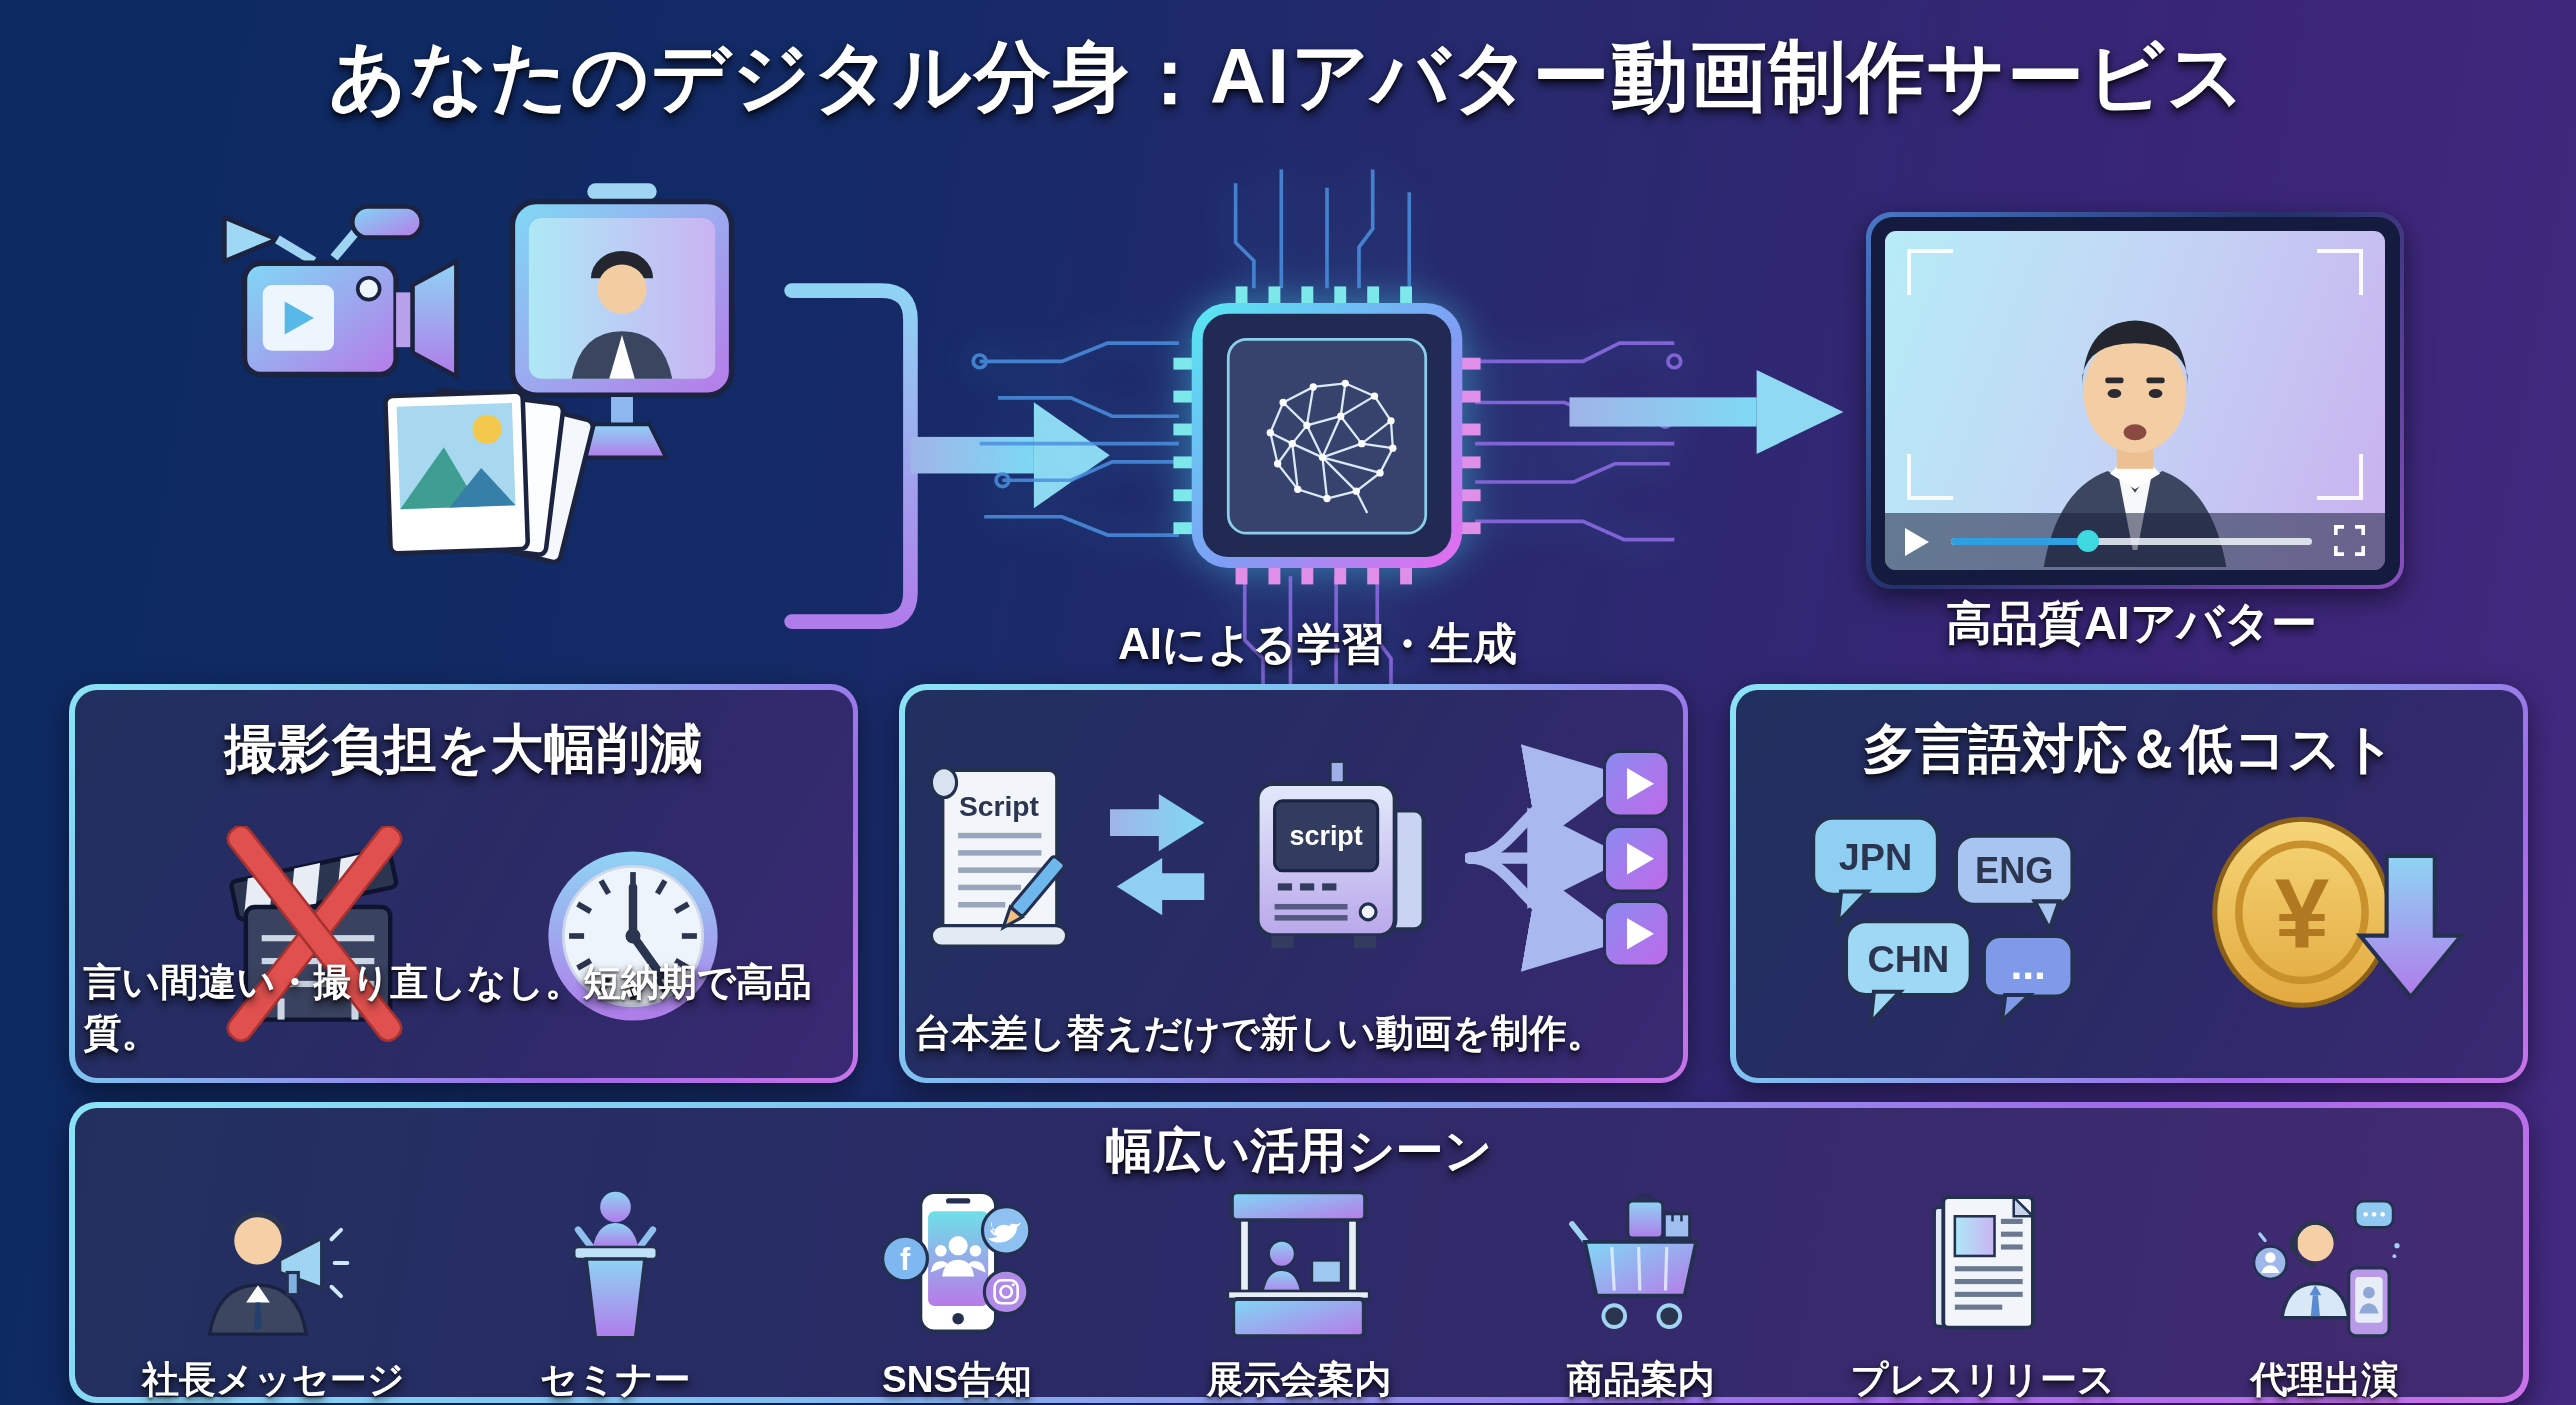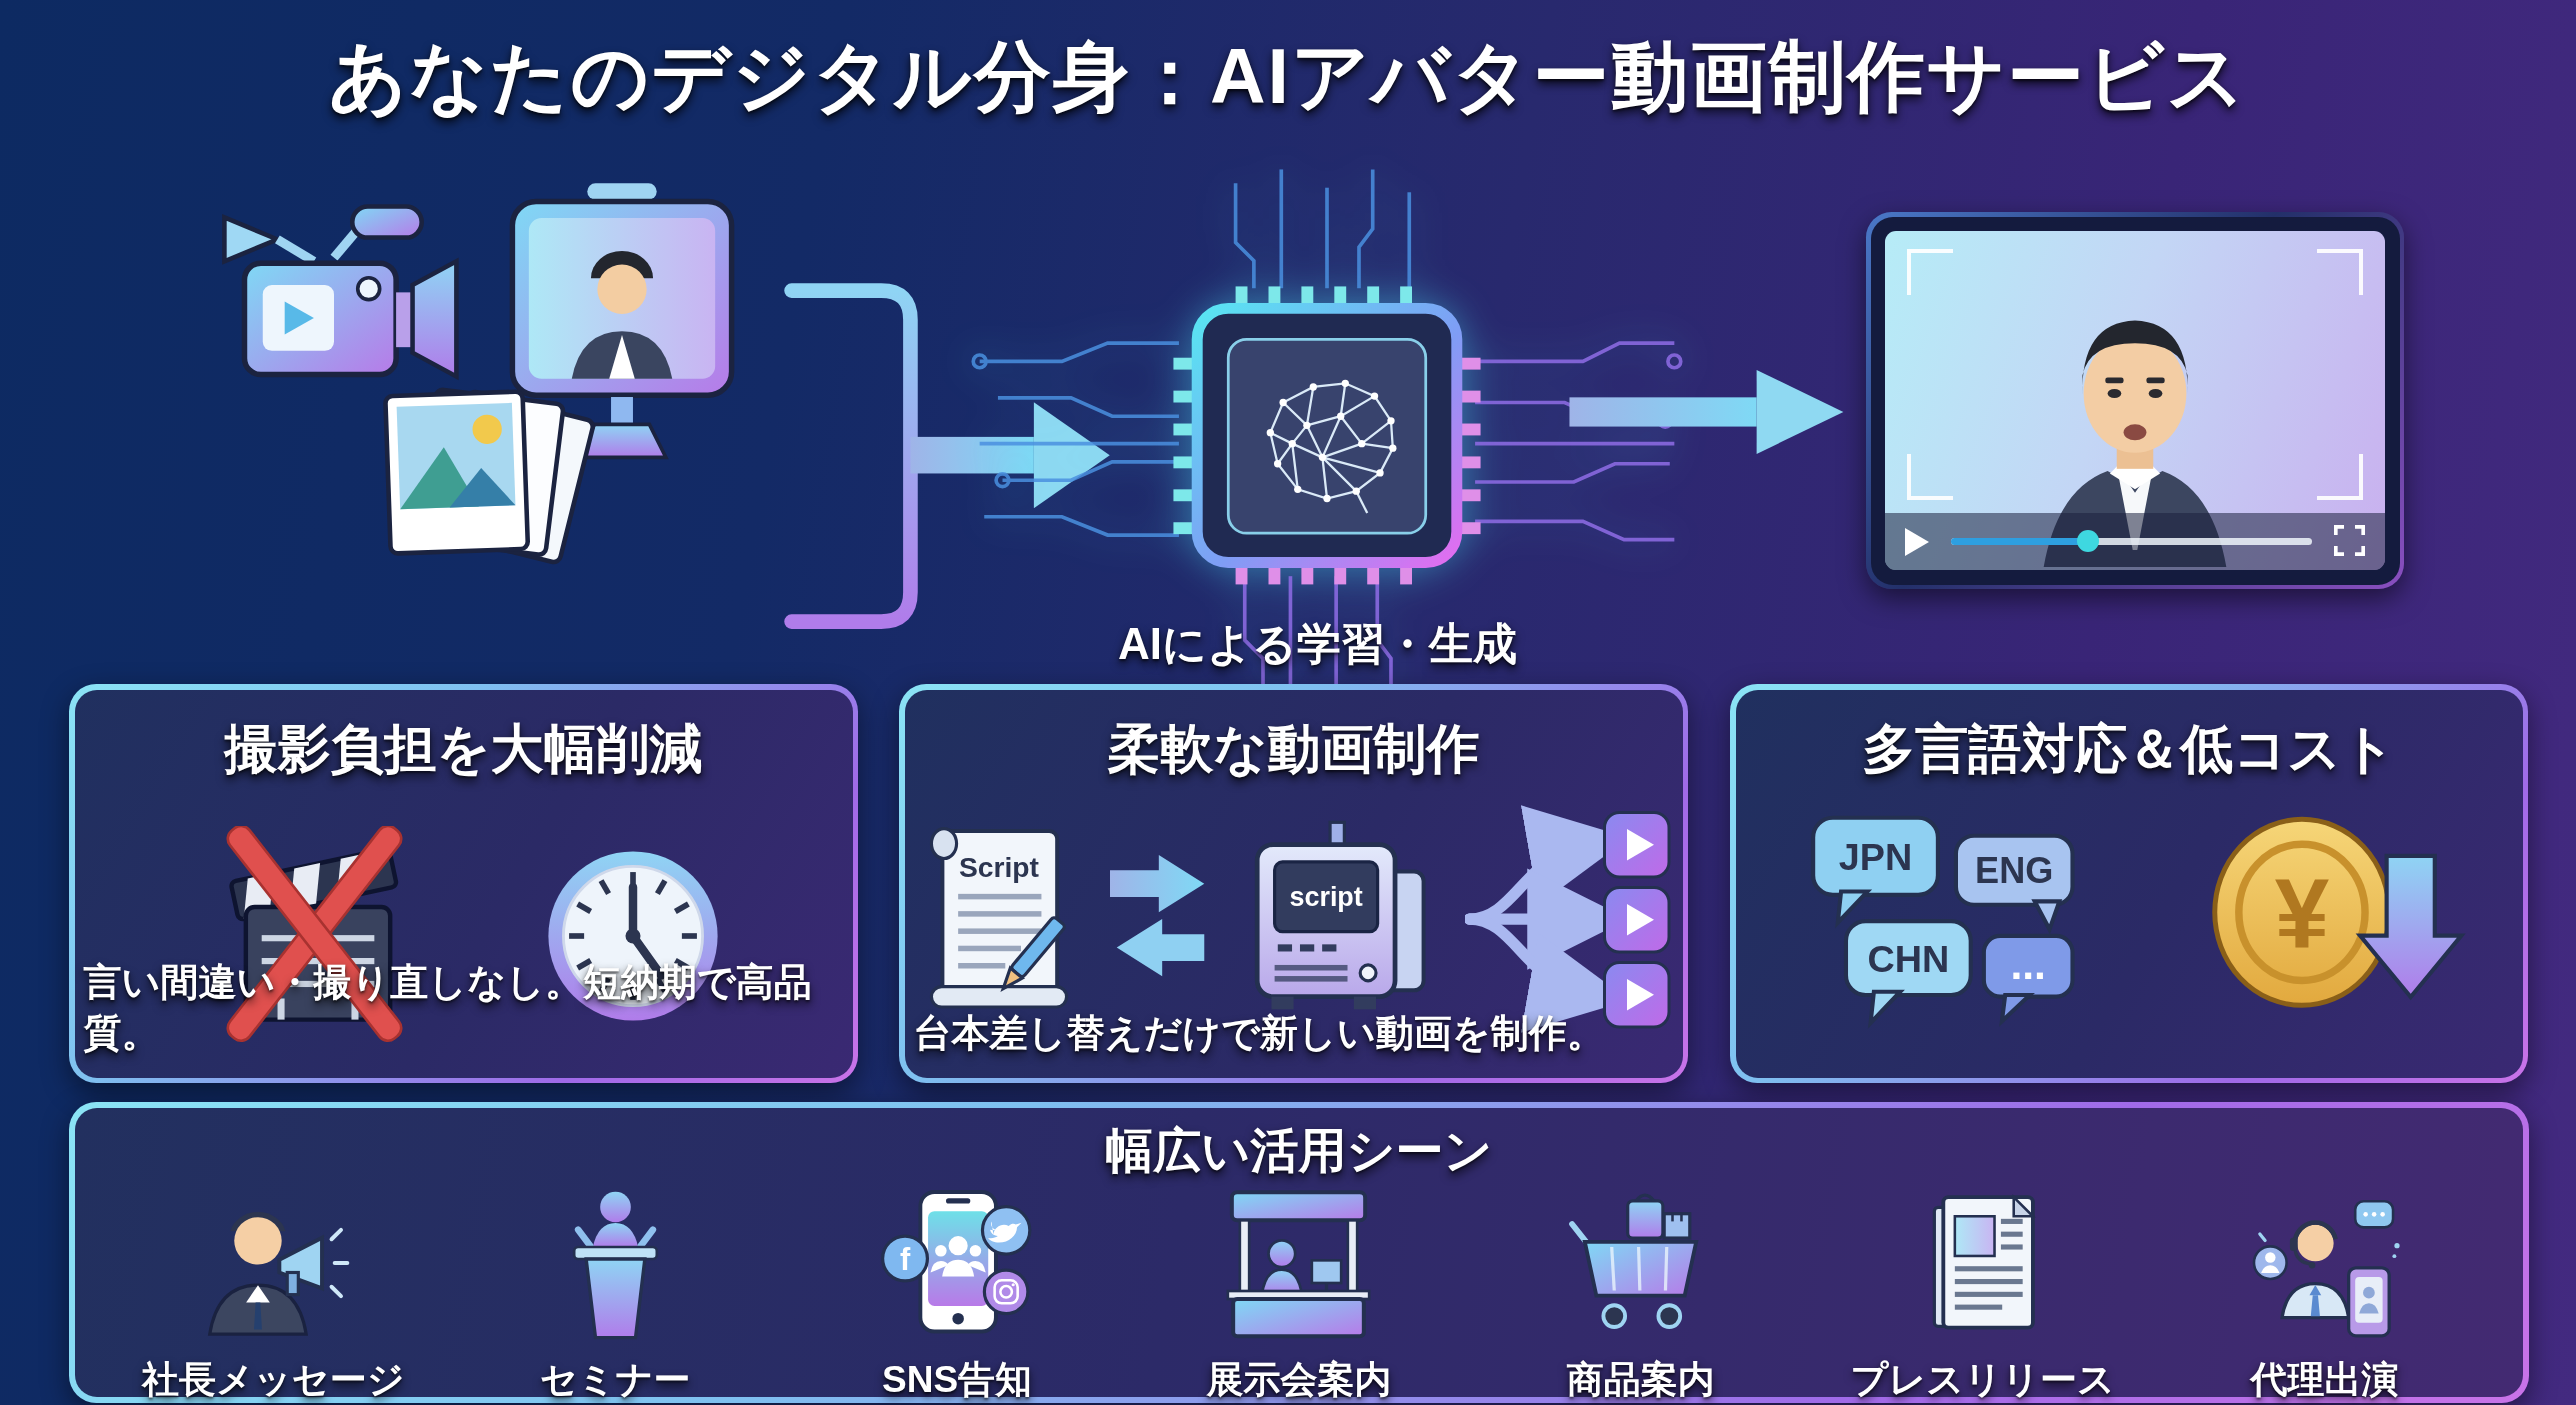--- a/index.html
+++ b/index.html
@@ -292,20 +292,21 @@
           <span>
             <svg width="31" height="31" viewBox="0 0 34 34" fill="none" stroke="#fff" stroke-width="4">
               <path d="M2,11 V2 H11 M23,2 H32 V11 M32,23 V32 H23 M11,32 H2 V23"></path>
             </svg>
           </span>
         </div>
       </div>
     </div>
   </div>
 
+  <div class="flow-label t-shadow" style="left:1857px;top:593px;width:549px;font-size:46px">高品質AIアバター</div>
 
   <div class="card" style="left:69px;top:684px;width:778px;height:388px">
     <div class="card-inner">
       <div class="card-title t-shadow">撮影負担を大幅削減</div>
       <div class="card-icons" style="gap:110px">
         <span>
           <svg width="229" height="220" viewBox="0 0 260 250">
             <g transform="rotate(-12 130 70)">
               <rect x="38" y="44" width="184" height="44" rx="6" fill="#2c3550" stroke="#0e1430" stroke-width="5"></rect>
               <polygon points="58,44 88,44 74,88 44,88" fill="#e8ecf4"></polygon>
@@ -347,21 +348,20 @@
             <circle cx="100" cy="100" r="8" fill="#2c3550"></circle>
           </svg>
         </span>
       </div>
       <div class="card-caption t-shadow">言い間違い・撮り直しなし。短納期で高品質。</div>
     </div>
   </div>
 
   <div class="card" style="left:899px;top:684px;width:778px;height:388px">
     <div class="card-inner">
-      <div class="card-title t-shadow">柔軟な動画制作</div>
       <div class="card-icons" style="gap:24px;margin-bottom:48px">
         <span>
           <svg width="174" height="220" viewBox="0 0 220 280">
             <rect x="38" y="28" width="146" height="212" rx="10" fill="#f2f6fb" stroke="#243050" stroke-width="5"></rect>
             <ellipse cx="40" cy="44" rx="16" ry="19" fill="#d8e2f0" stroke="#243050" stroke-width="4"></ellipse>
             <rect x="24" y="226" width="172" height="26" rx="13" fill="#e2eaf4" stroke="#243050" stroke-width="4"></rect>
             <text x="110" y="86" text-anchor="middle" font-size="36" font-weight="bold" fill="#2c3550">Script</text>
             <rect x="58" y="108" width="106" height="7" fill="#9aa6bc"></rect>
             <rect x="58" y="130" width="106" height="7" fill="#9aa6bc"></rect>
             <rect x="58" y="152" width="106" height="7" fill="#9aa6bc"></rect>

